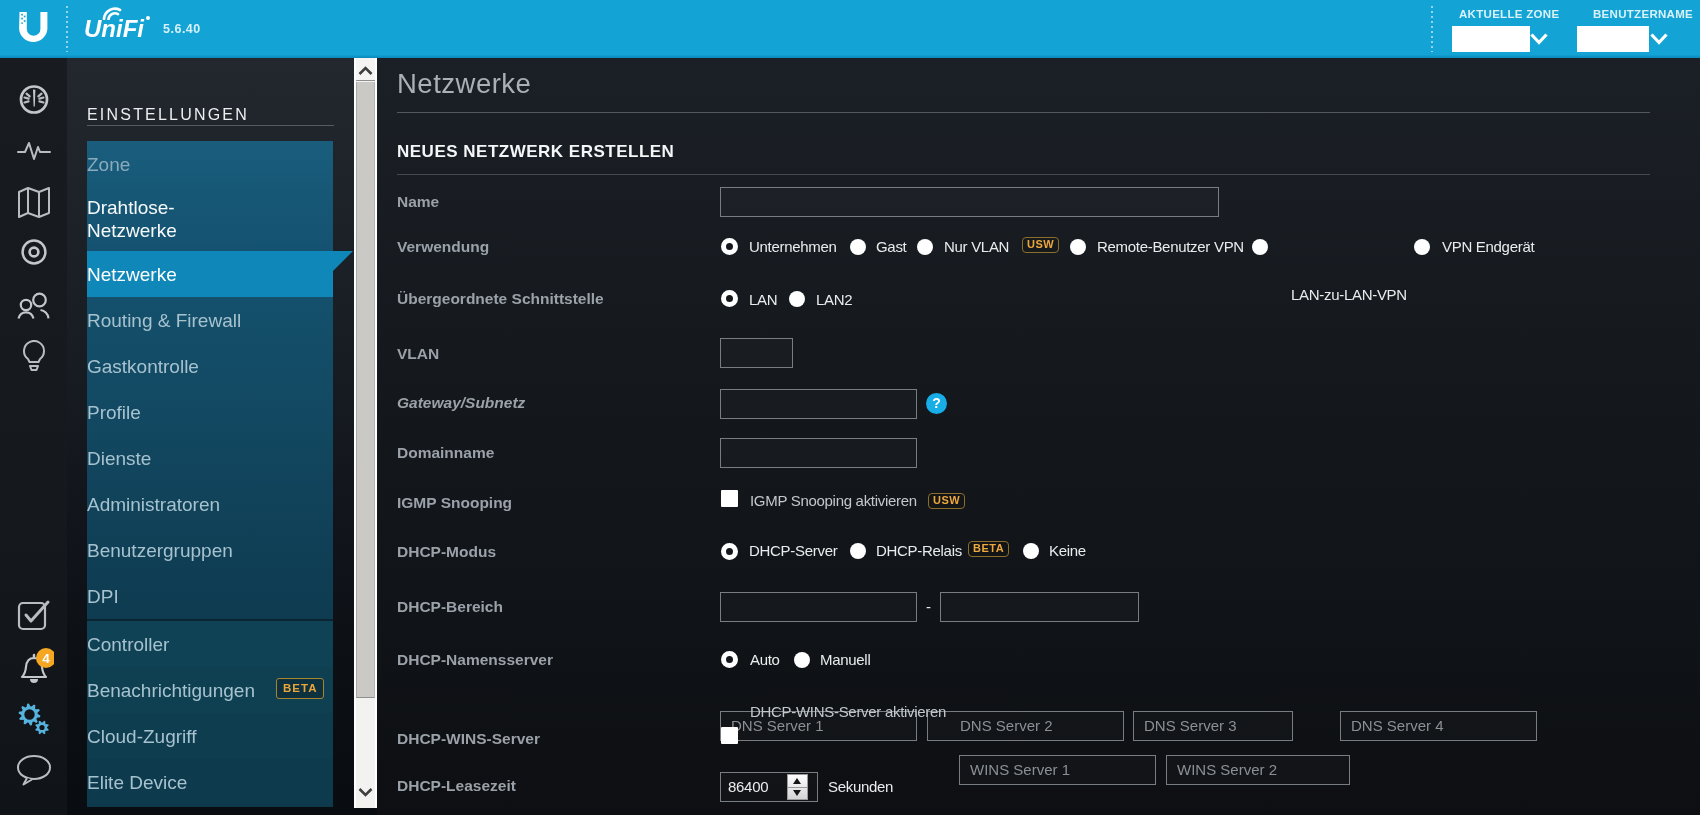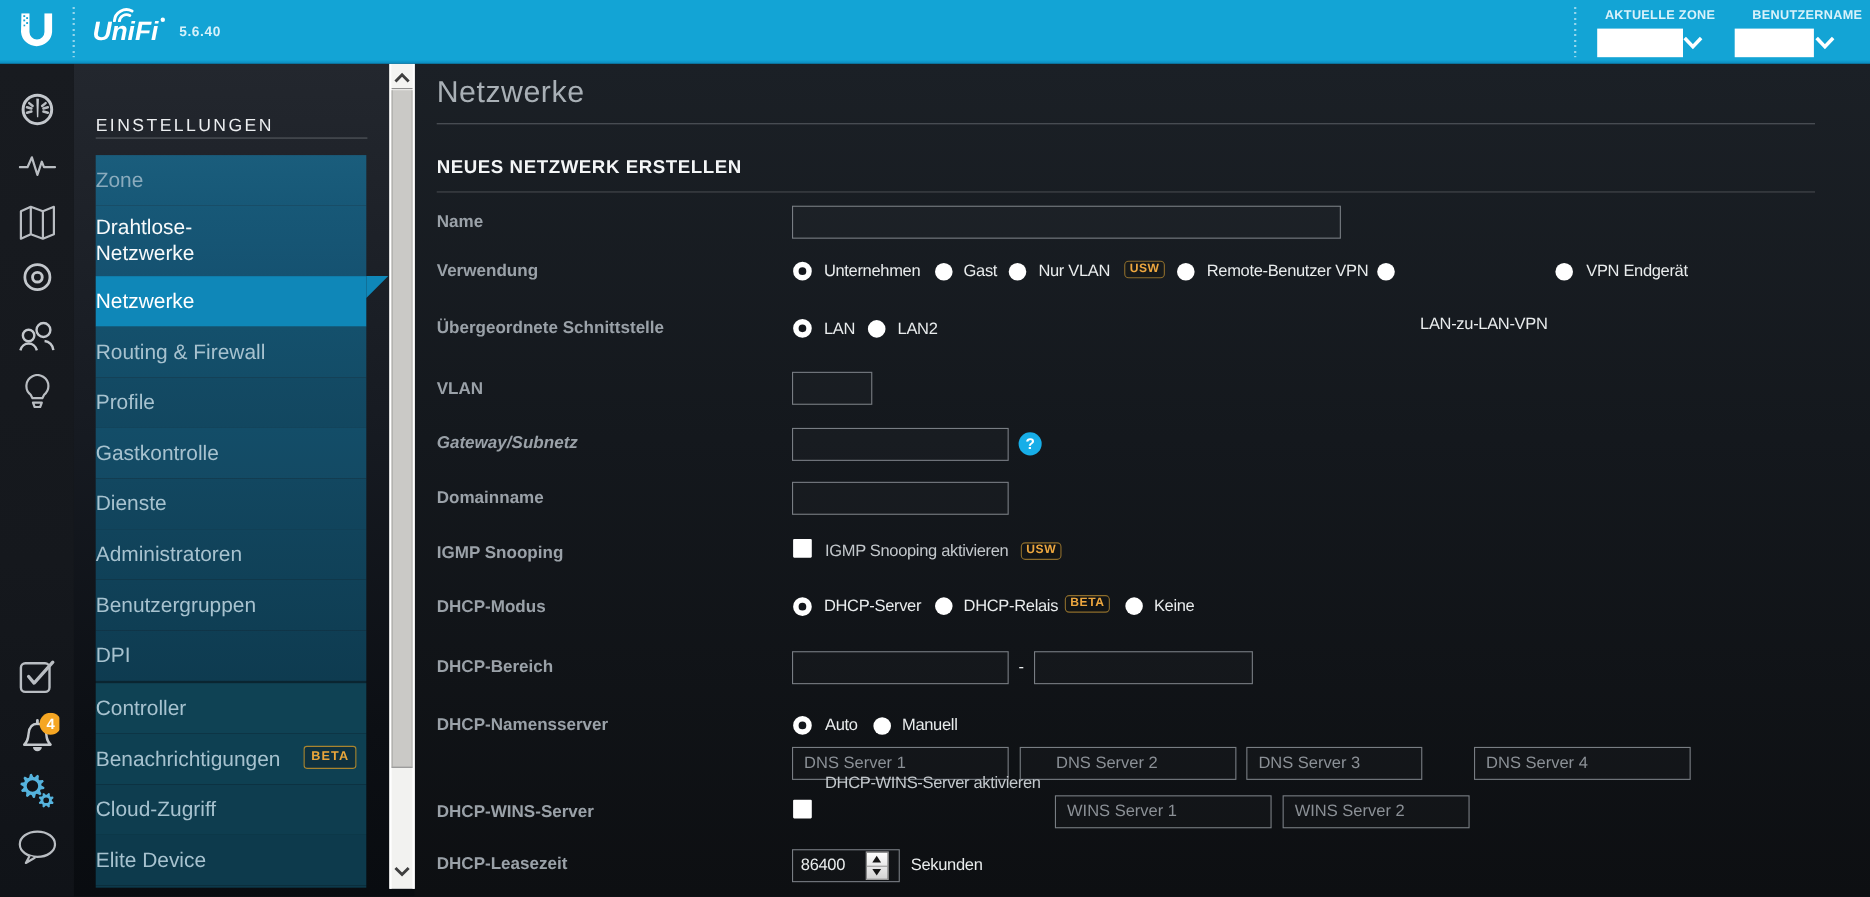--- a/index.html
+++ b/index.html
@@ -44,21 +44,21 @@
 
 
 #content { position:absolute; top:58px; left:377px; width:1323px; height:757px; background:linear-gradient(180deg,#1b2026 0%, #14181d 45%, #0d0f12 100%); }
 #content2 { position:absolute; top:0; left:0; width:1323px; height:757px; }
 #pagetitle { position:absolute; left:20px; top:10px; color:#a9b0b6; font-size:27.5px; font-weight:400; letter-spacing:0.5px; }
 #chr1 { position:absolute; left:20px; top:54px; width:1253px; border-top:1px solid #53585e; }
 #sectitle { position:absolute; left:20px; top:84px; color:#f4f6f7; font-size:17px; font-weight:700; letter-spacing:0.5px; }
 #chr2 { position:absolute; left:20px; top:116px; width:1253px; border-top:1px solid #46494e; }
 .flabel { position:absolute; left:20px; color:#9aa1a8; font-size:15.5px; font-weight:700; }
 .inp { position:absolute; border:1px solid #787d83; background:rgba(255,255,255,0.02); height:30px; }
-.ph { color:#8b9096; font-size:15px; line-height:28px; padding-left:10px; }
+.ph { color:#8b9096; font-size:15px; line-height:28px; padding-left:10px;margin-top:32px; }
 .radio { position:absolute; width:16px; height:16px; border-radius:50%; background:#fff; }
 .radio.sel { width:17px; height:17px; border:5px solid #fff; background:#14171c; }
 .ctext { position:absolute; color:#e9eced; font-size:15px; letter-spacing:-0.3px; }
 .cbox { position:absolute; width:17px; height:17px; background:#fff; border-radius:1px; }
 .usw { position:absolute; border:1.5px solid #8d6d2c; color:#eda73f; font-size:11px; font-weight:700; letter-spacing:0.5px; border-radius:4px; padding:0 4px; line-height:13.5px; background:rgba(20,18,12,0.25); }
 .help { position:absolute; width:21px; height:21px; border-radius:50%; background:#17aee8; color:#fff; font-size:14px; font-weight:700; text-align:center; line-height:21px; }
 </style>
 </head>
 <body>
 <div id="stage">
@@ -130,21 +130,21 @@
       <div class="ctext" style="left:443px; top:593px;">Manuell</div>
       <div class="inp ph" style="left:343px; top:621px; width:197px;">DNS Server 1</div>
       <div class="inp ph" style="left:550px; top:621px; width:197px;padding-left:32px;">DNS Server 2</div>
       <div class="inp ph" style="left:756px; top:621px; width:160px;">DNS Server 3</div>
       <div class="inp ph" style="left:963px; top:621px; width:197px;">DNS Server 4</div>
 
       <div class="flabel" style="top:672px;">DHCP-WINS-Server</div>
       <div class="cbox" style="left:344px; top:669px;"></div>
       <div class="ctext" style="left:373px; top:645px; color:#c3c8cc;">DHCP-WINS-Server aktivieren</div>
       <div class="inp ph" style="left:582px; top:665px; width:197px;">WINS Server 1</div>
-      <div class="inp ph" style="left:789px; top:665px; width:170px;">WINS Server 2</div>
+      <div class="inp ph" style="left:789px; top:665px; width:184px;">WINS Server 2</div>
 
       <div class="flabel" style="top:719px;">DHCP-Leasezeit</div>
       <div class="inp" style="left:343px; top:714px; width:98px;"></div>
       <div class="ctext" style="left:351px; top:720px;">86400</div>
       <div class="abs" id="spinner" style="left:410px; top:716px; width:21px; height:26px; border:1px solid #9a9a9a; background:linear-gradient(#fefefe,#d4d4d4);">
         <div style="position:absolute;top:11.5px;left:0;width:19px;height:1px;background:#9a9a9a;"></div>
         <div style="position:absolute;top:3px;left:5px;width:0;height:0;border-left:4.5px solid transparent;border-right:4.5px solid transparent;border-bottom:6px solid #151515;"></div>
         <div style="position:absolute;top:15px;left:5px;width:0;height:0;border-left:4.5px solid transparent;border-right:4.5px solid transparent;border-top:6px solid #151515;"></div>
       </div>
       <div class="ctext" style="left:451px; top:720px;">Sekunden</div>
@@ -152,22 +152,22 @@
   </div>
 
   <div id="menupanel">
     <div id="menutitle">EINSTELLUNGEN</div>
     <div id="menuhr"></div>
     <div id="menublock">
       <div class="mi h46 grp1 dim" style="background:linear-gradient(180deg,#1a5d7c,#175877);">Zone</div>
       <div class="mi h64 grp1 white" style="background:linear-gradient(180deg,#175877,#155271);">Drahtlose-<br>Netzwerke</div>
       <div class="mi h46 active">Netzwerke</div>
       <div class="mi h46 grp1" style="background:linear-gradient(180deg,#14506c,#134d68);">Routing &amp; Firewall</div>
+      <div class="mi h46 grp1" style="background:linear-gradient(180deg,#134d68,#134a64);">Gastkontrolle</div>
       <div class="mi h46 grp1" style="background:linear-gradient(180deg,#134a64,#124760);">Profile</div>
-      <div class="mi h46 grp1" style="background:linear-gradient(180deg,#134d68,#134a64);">Gastkontrolle</div>
       <div class="mi h46 grp1" style="background:linear-gradient(180deg,#124760,#11445c);">Dienste</div>
       <div class="mi h46 grp1" style="background:linear-gradient(180deg,#11445c,#104158);">Administratoren</div>
       <div class="mi h46 grp1" style="background:linear-gradient(180deg,#104158,#0f3e54);">Benutzergruppen</div>
       <div class="mi h46 grp1" style="background:linear-gradient(180deg,#0f3e54,#0e3b50);">DPI</div>
       <div id="mdivider"></div>
       <div class="mi h46 grp2" style="background:#0f4254;">Controller</div>
       <div class="mi h46 grp2" style="background:#0e4052;">Benachrichtigungen<span class="betabadge" style="position:absolute;left:189px;top:11px;">BETA</span></div>
       <div class="mi h46 grp2" style="background:#0e3d4f;">Cloud-Zugriff</div>
       <div class="mi h46 grp2" style="background:#0d3a4c;">Elite Device</div>
       <div style="height:2px;background:#0d394b;"></div>

